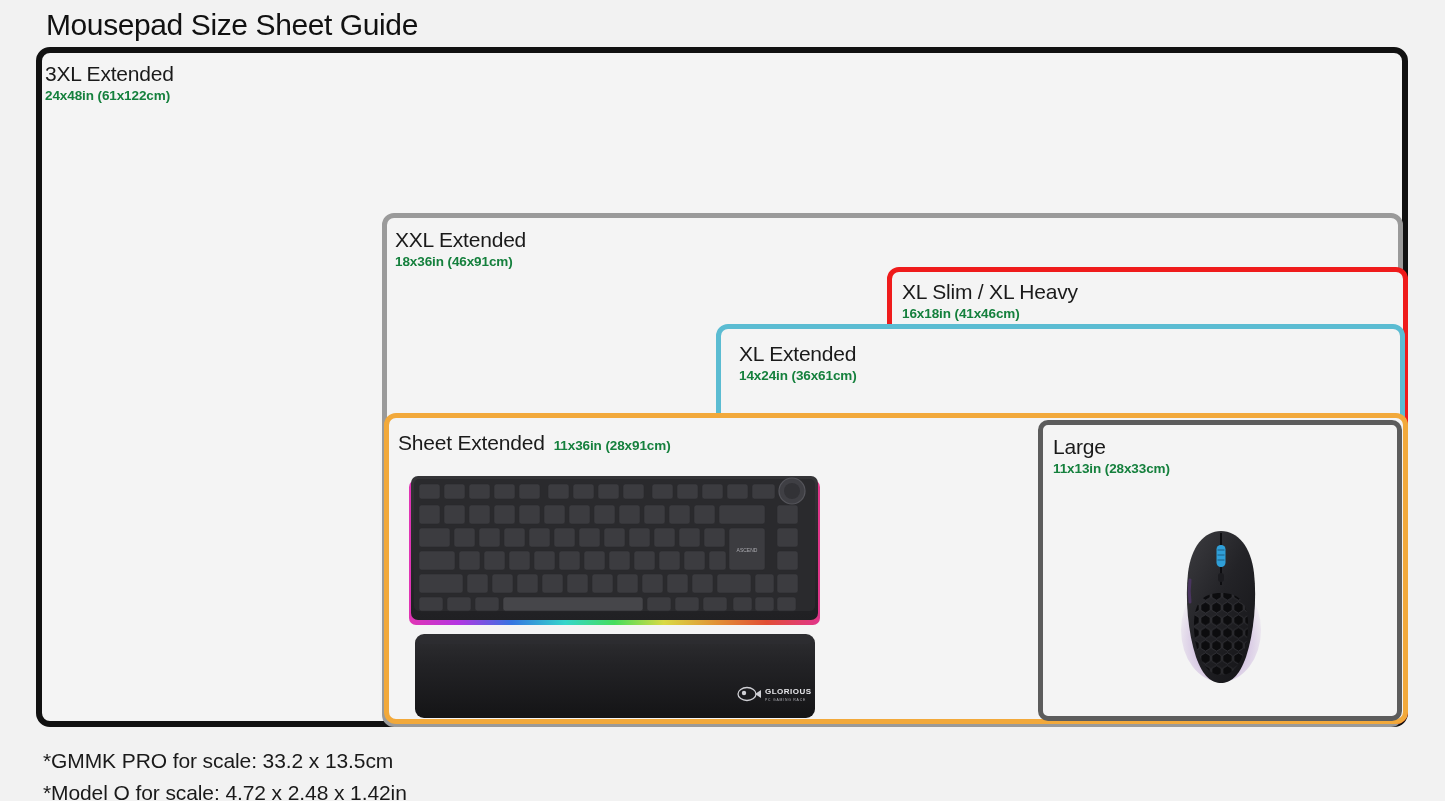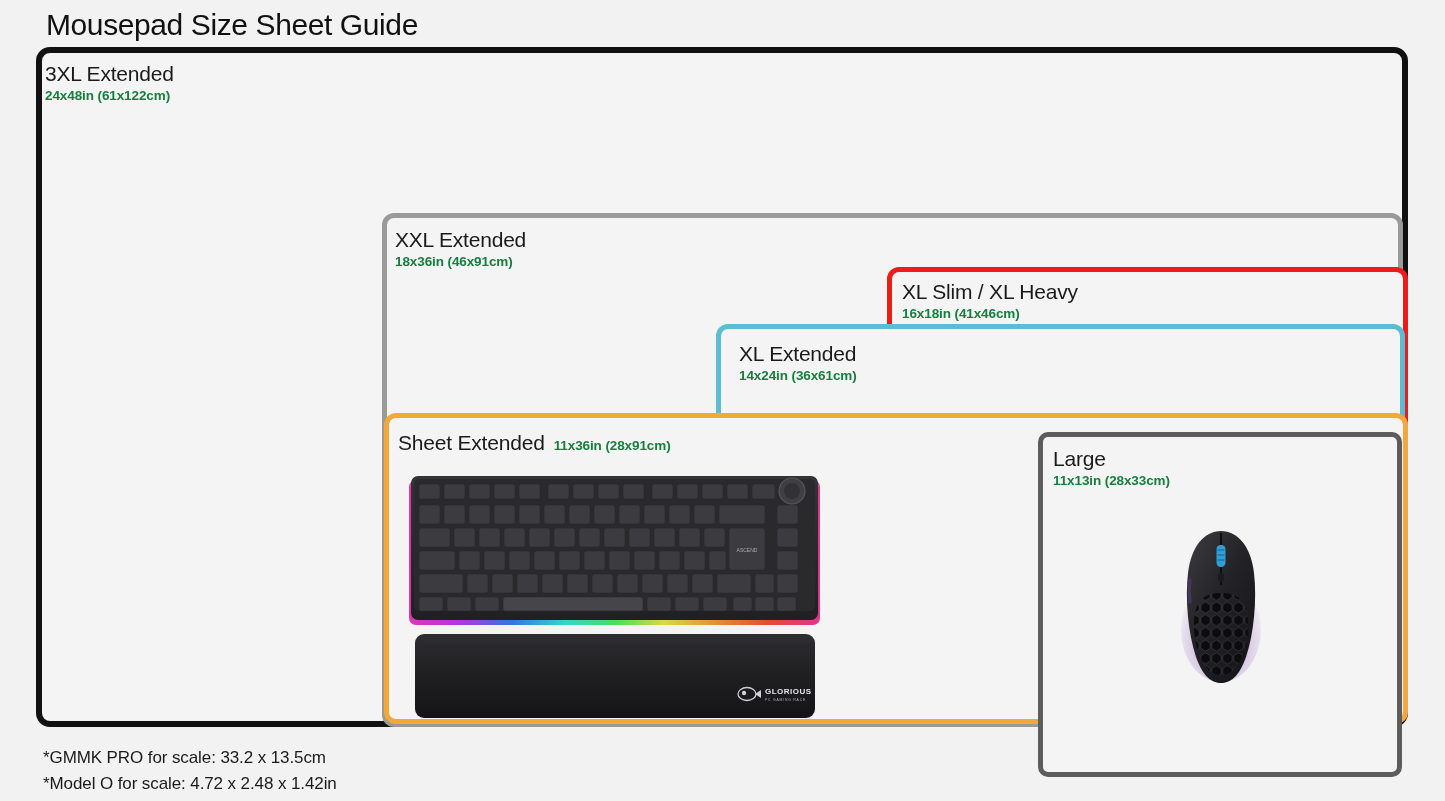--- a/index.html
+++ b/index.html
@@ -113,36 +113,36 @@
   #box-largeext {
     left: 384px; top: 413px;
     width: 1024px; height: 311px;
     border: 5px solid #f2a93b;
     border-radius: 12px;
     z-index: 5;
   }
   #box-largeext > .label-block { left: 9px; top: 14px; }
 
   #box-large {
-    left: 1038px; top: 432px;
-    width: 364px; height: 345px;
+    left: 1038px; top: 420px;
+    width: 364px; height: 301px;
     border: 5px solid #5c5c5c;
     border-radius: 10px;
     z-index: 6;
   }
   #box-large > .label-block { left: 10px; top: 11px; }
 
   
   .footnotes {
     position: absolute;
     left: 43px;
     top: 745px;
   }
   .footnote {
-    font-size: 17px;
+    font-size: 21px;
     color: #1a1a1a;
     line-height: 1.5;
     white-space: nowrap;
     letter-spacing: -0.1px;
   }
 
   
   #keyboard-art {
     position: absolute;
     left: 405px;

